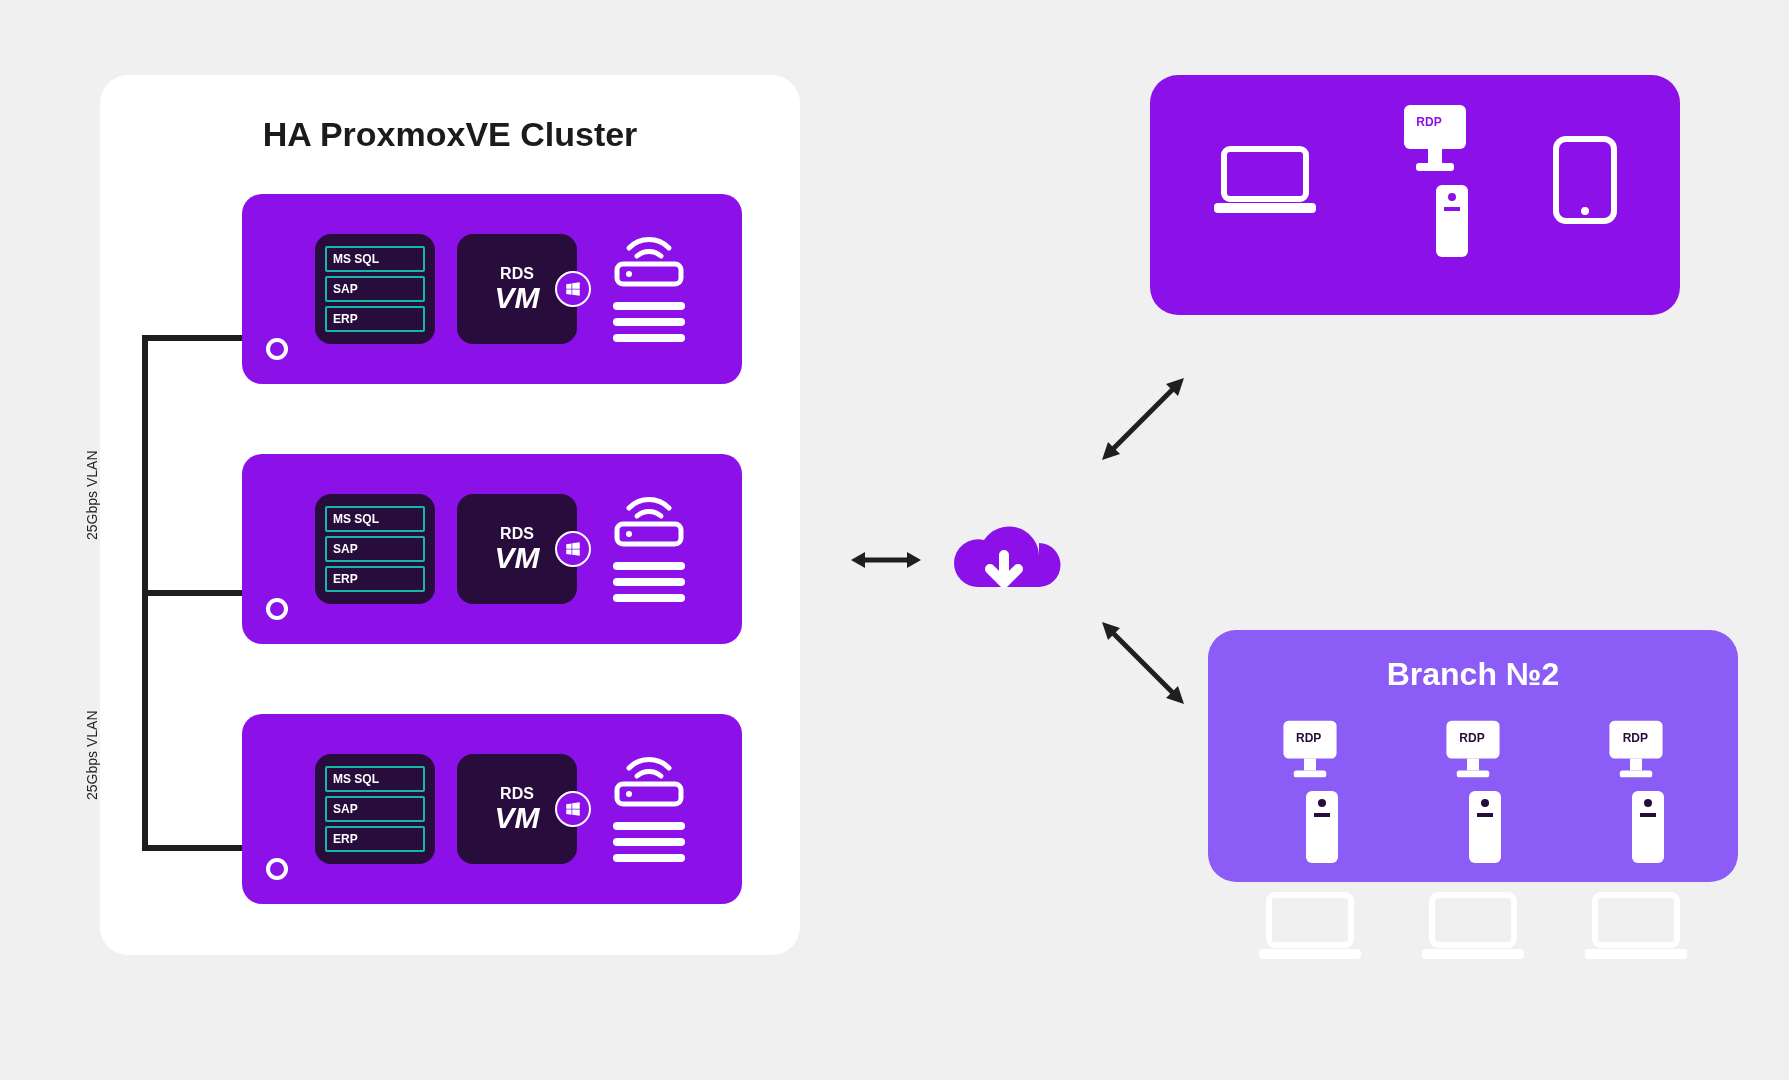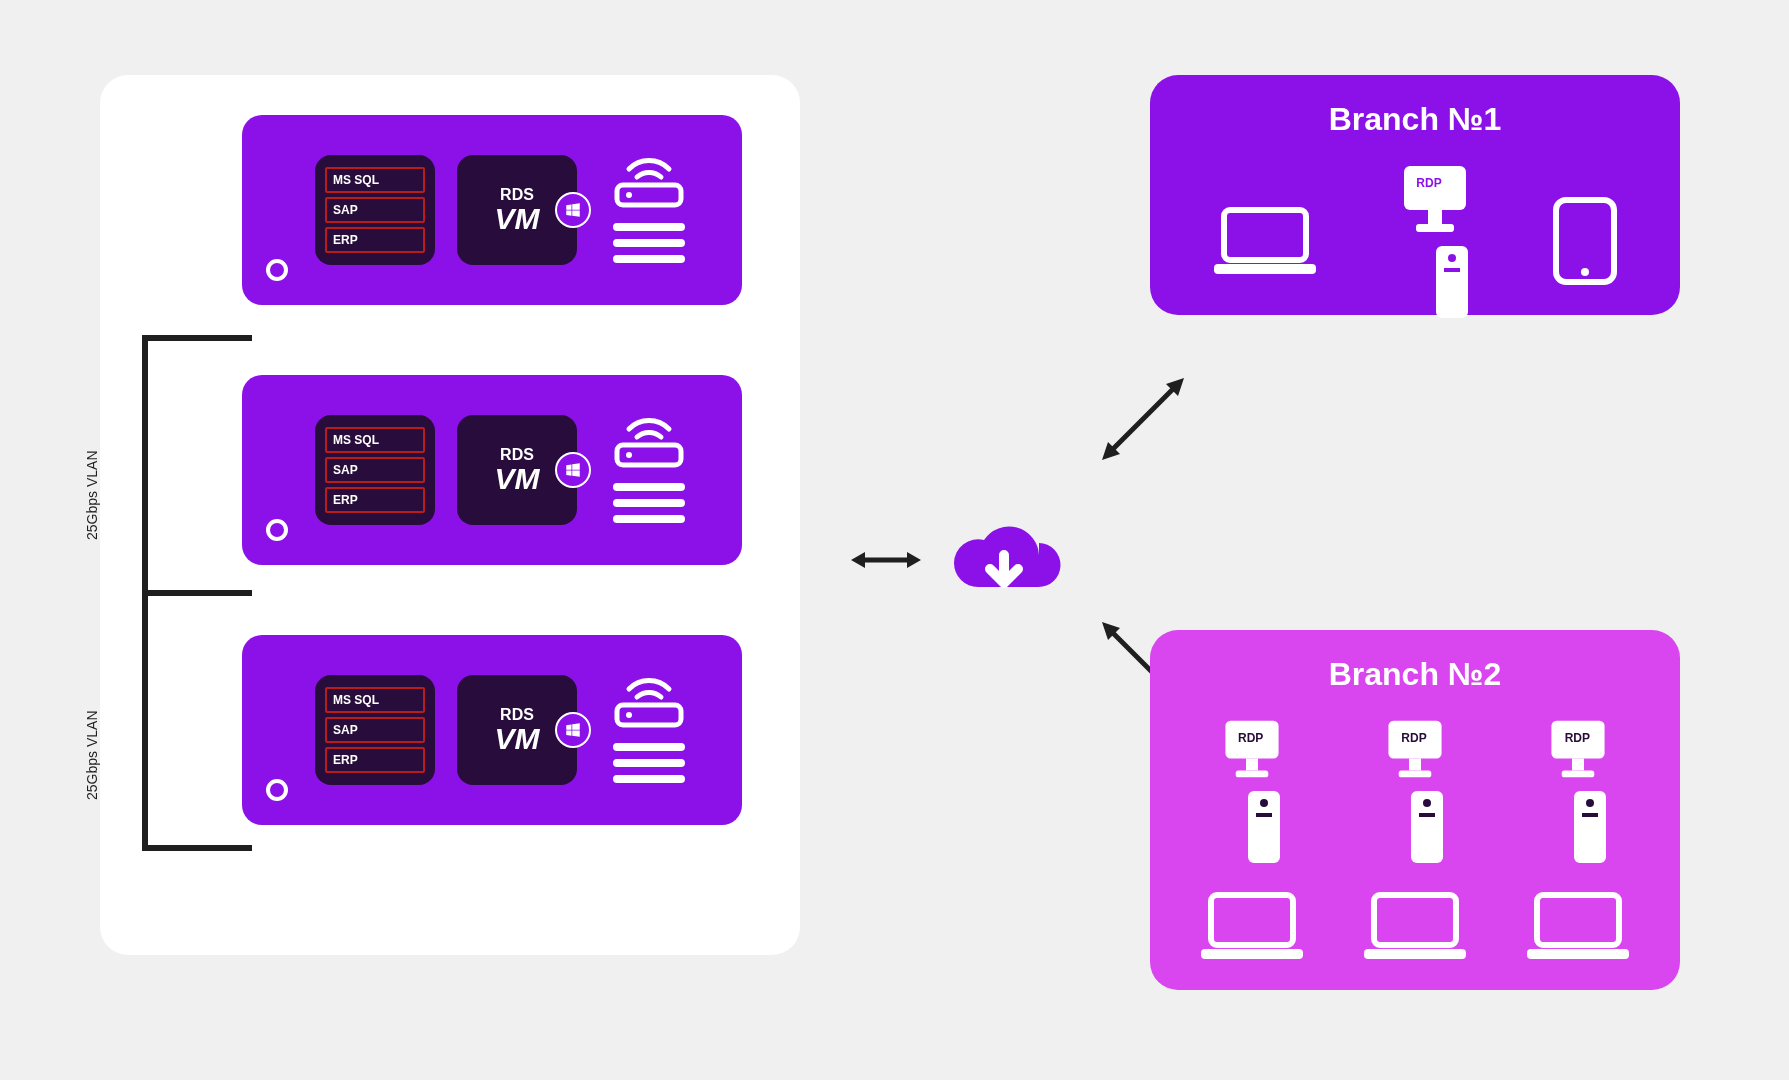--- a/index.html
+++ b/index.html
@@ -67,21 +67,21 @@
   }
   .tile-db {
     width: 120px;
     height: 110px;
     padding: 10px;
     gap: 4px;
   }
   .db-row {
     width: 100%;
     height: 26px;
-    border: 2px solid #b91c1c;
+    border: 2px solid #14b8a6;
     border-radius: 2px;
     display: flex;
     align-items: center;
     padding-left: 6px;
     font-size: 12px;
     font-weight: 600;
   }
   .tile-vm {
     width: 120px;
     height: 110px;
@@ -208,24 +208,24 @@
     font-weight: 800;
     margin-bottom: 24px;
   }
   .branch-1 {
     left: 1150px;
     top: 75px;
     height: 240px;
     background: #8c11e8;
   }
   .branch-2 {
-    left: 1150px;
+    left: 1208px;
     top: 630px;
-    height: 360px;
-    background: #d946ef;
+    height: 252px;
+    background: #8b5cf6;
   }
   .device-row {
     display: flex;
     justify-content: space-around;
     align-items: center;
     gap: 20px;
   }
   .device-row + .device-row { margin-top: 26px; }
   .device { display: flex; flex-direction: column; align-items: center; }
   .laptop-svg { width: 110px; height: 70px; }
@@ -246,20 +246,21 @@
     background: transparent;
     text-align: center;
   }
   .branch-2 .rdp-tag { color: #280c3b; }
 
 </style>
 </head>
 <body>
 
 <div class="cluster-panel">
+  <h1 class="cluster-title">HA ProxmoxVE Cluster</h1>
 
   <div class="vlan-rail">
     <div class="vlan-v"></div>
     <div class="vlan-h h1"></div>
     <div class="vlan-h h2"></div>
     <div class="vlan-h h3"></div>
     <span class="vlan-label l1">25Gbps VLAN</span>
     <span class="vlan-label l2">25Gbps VLAN</span>
   </div>
 
@@ -377,21 +378,20 @@
   <polygon points="4,86 22,80 10,68" fill="#1f1f1f"></polygon>
   <polygon points="86,4 68,10 80,22" fill="#1f1f1f"></polygon>
 </svg>
 <svg class="arrow-se" viewBox="0 0 90 90">
   <line x1="12" y1="12" x2="78" y2="78" stroke="#1f1f1f" stroke-width="5"></line>
   <polygon points="4,4 22,10 10,22" fill="#1f1f1f"></polygon>
   <polygon points="86,86 68,80 80,68" fill="#1f1f1f"></polygon>
 </svg>
 
 <div class="branch branch-1">
-  <h2>Branch №1</h2>
   <div class="device-row">
     <div class="device">
       <svg class="laptop-svg" viewBox="0 0 110 70">
         <rect x="14" y="4" width="82" height="50" rx="6" fill="none" stroke="#fff" stroke-width="6"></rect>
         <rect x="4" y="58" width="102" height="10" rx="4" fill="#fff"></rect>
       </svg>
     </div>
     <div class="device rdp-combo">
       <div class="rdp-monitor">
         <svg class="monitor-svg" width="70" height="74" viewBox="0 0 70 74">

